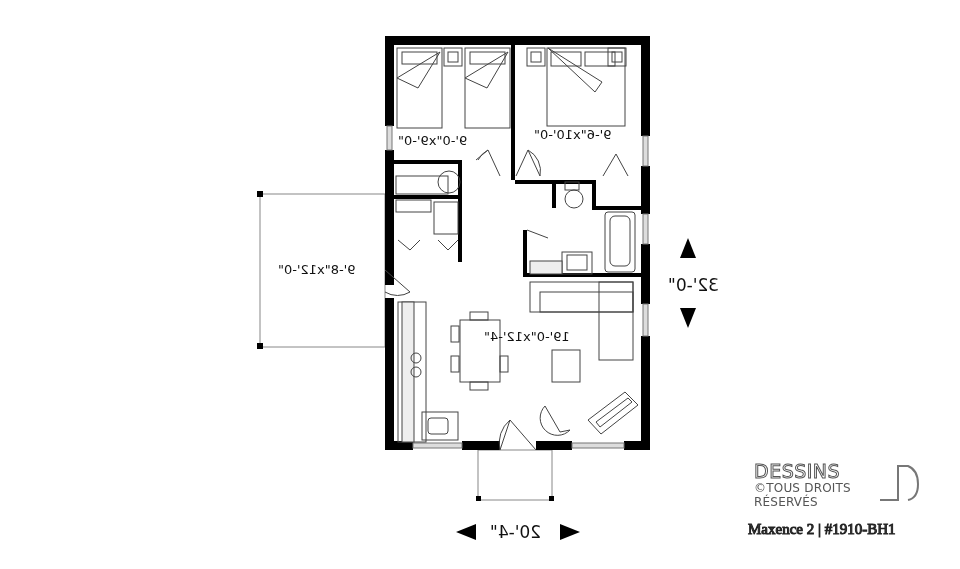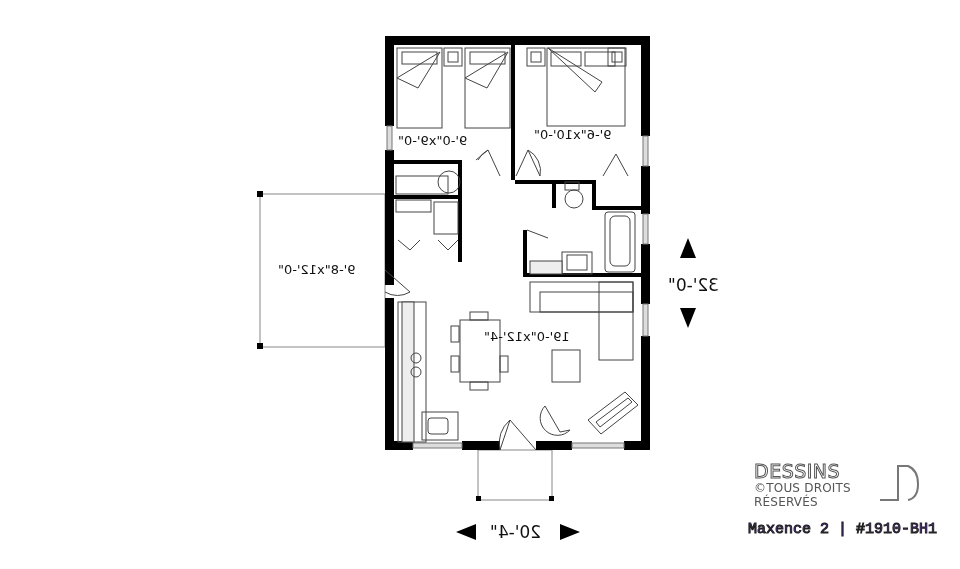--- a/index.html
+++ b/index.html
@@ -3,21 +3,21 @@
 <meta charset="utf-8">
 <style>
   html,body{margin:0;padding:0;background:#fff;}
   body{width:960px;height:569px;position:relative;overflow:hidden;font-family:"Liberation Sans",sans-serif;}
   #plan{position:absolute;left:0;top:0;width:960px;height:569px;}
   .label{position:absolute;font-family:"DejaVu Sans",sans-serif;font-size:13px;color:#111;transform:scaleX(-1);white-space:nowrap;}
   .dim{position:absolute;font-family:"DejaVu Sans",sans-serif;font-size:17px;color:#111;transform:scaleX(-1);white-space:nowrap;}
   .brand{position:absolute;color:#fff;-webkit-text-stroke:1px #555;font-family:"DejaVu Sans",sans-serif;letter-spacing:0.5px;}
   .brand-name{font-size:19px;line-height:19px;}
   .brand-rights{font-size:12px;color:#555;-webkit-text-stroke:0;letter-spacing:0.2px;}
-  .model{position:absolute;left:748px;top:521px;font-family:Liberation Mono, monospace;font-size:15px;color:#6d28d9;-webkit-text-stroke:1px #222;white-space:nowrap;}
+  .model{position:absolute;left:748px;top:521px;font-family:Liberation Serif, serif;font-size:15px;color:#404040;-webkit-text-stroke:1px #222;white-space:nowrap;}
 </style>
 </head>
 <body>
 
 <svg id="plan" viewBox="0 0 960 569" xmlns="http://www.w3.org/2000/svg">
 
   <g stroke="#888" fill="none" stroke-width="1">
     <rect x="260" y="194" width="125" height="153"></rect>
   </g>
   <rect x="257" y="191" width="6" height="6" fill="#000"></rect>

